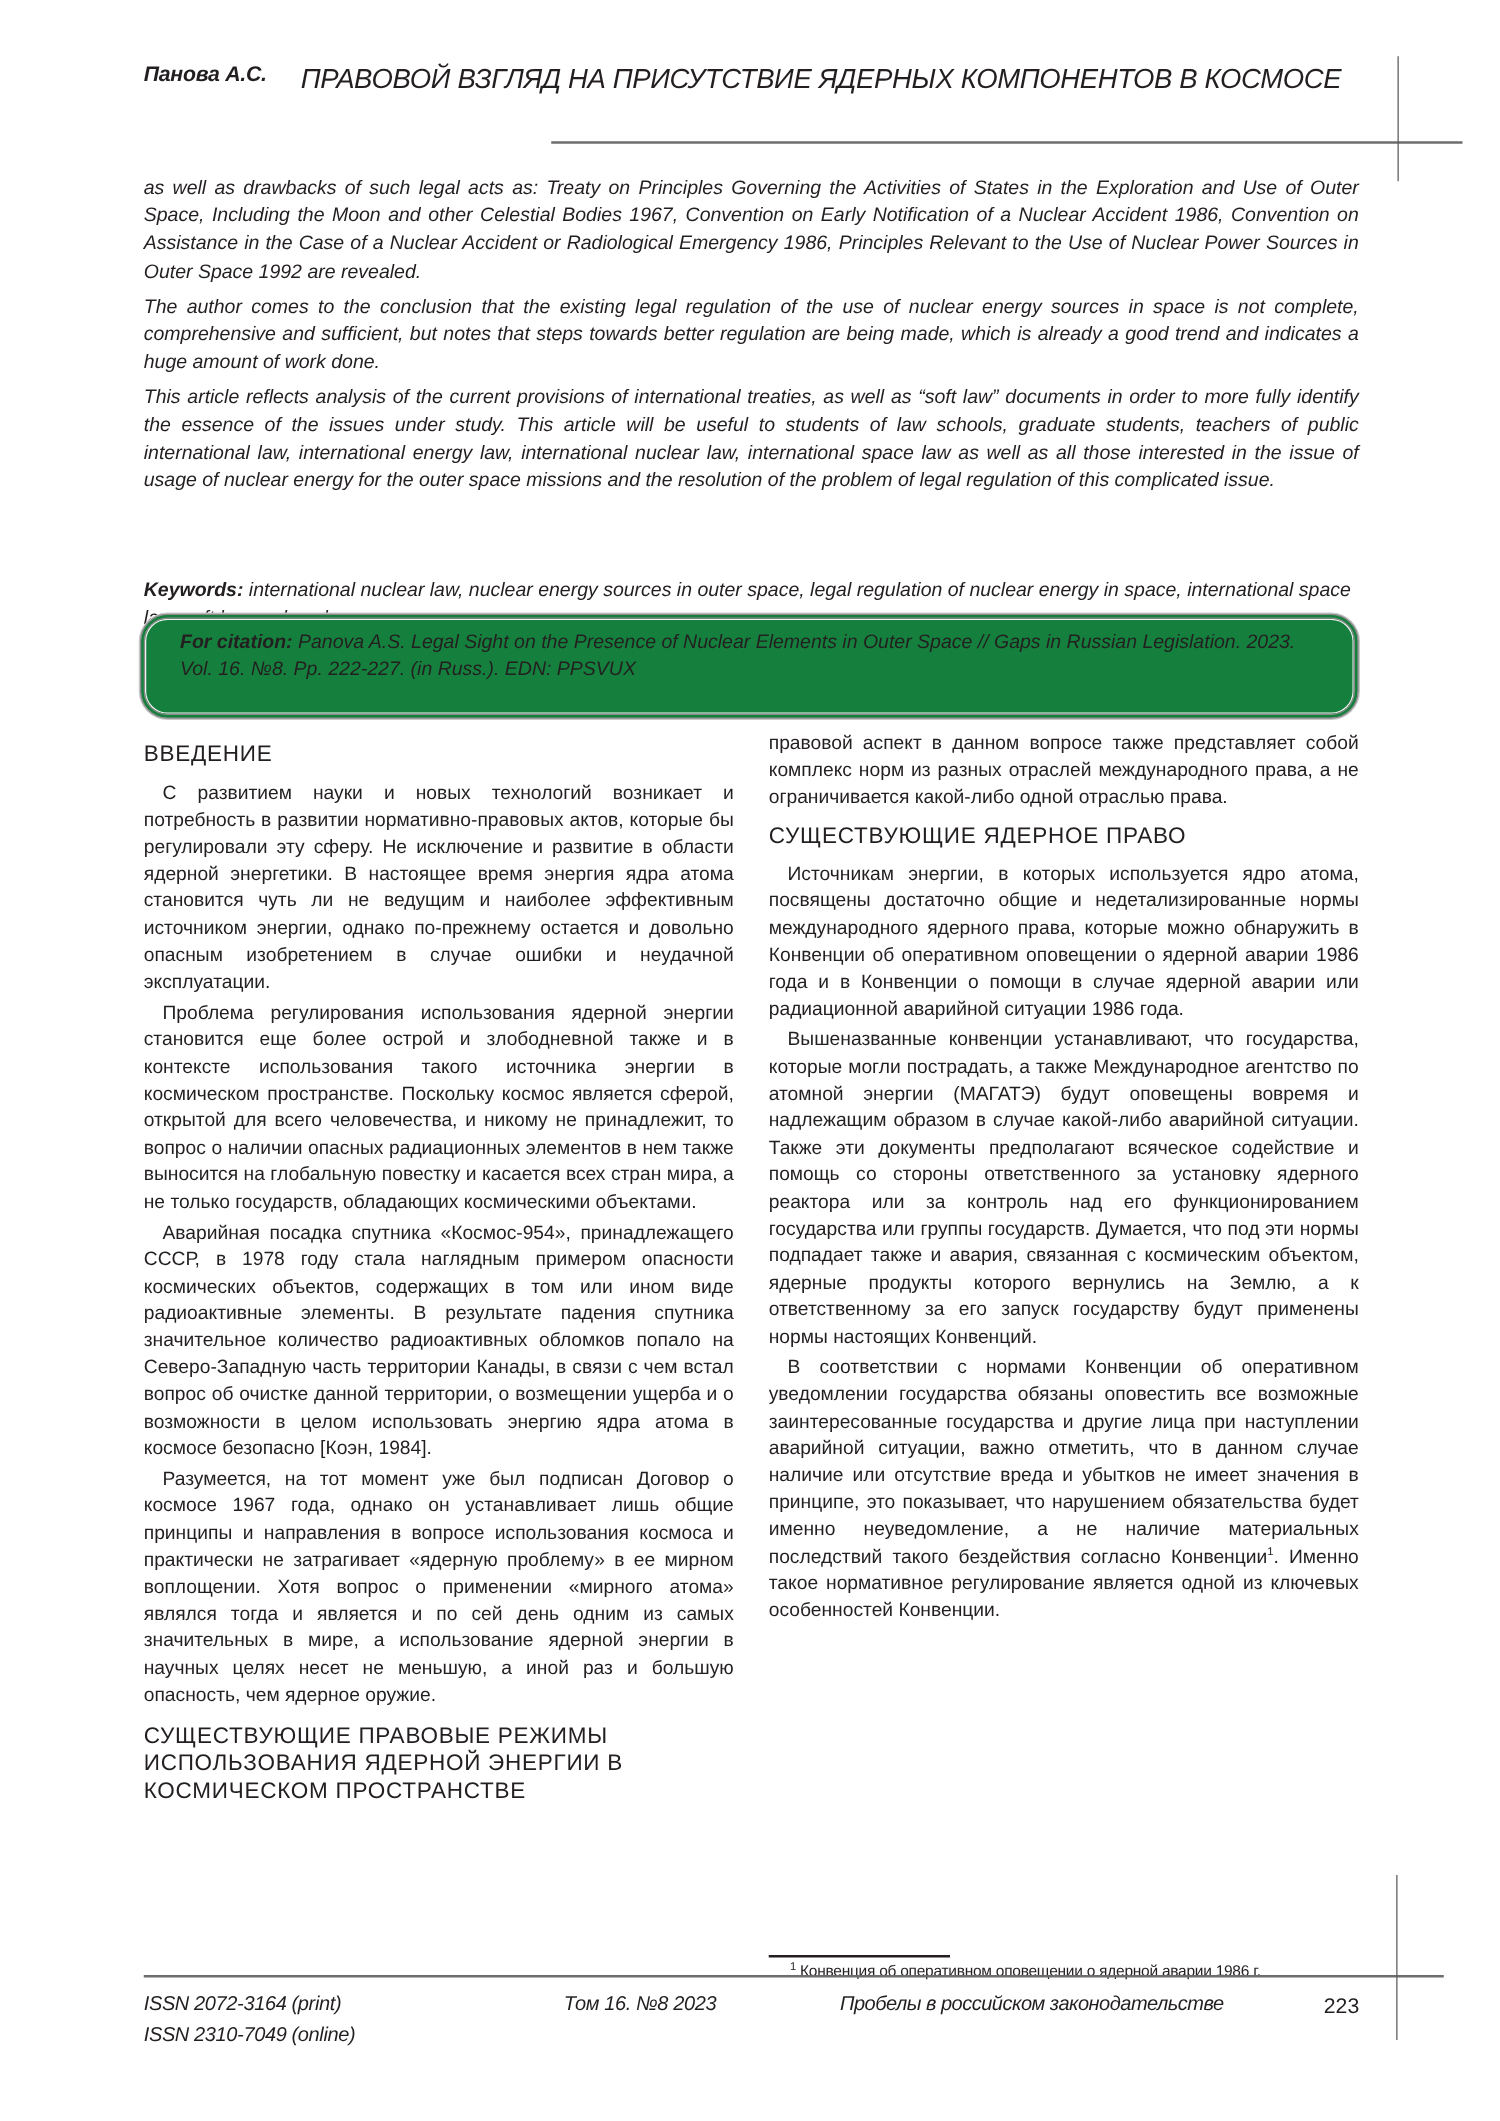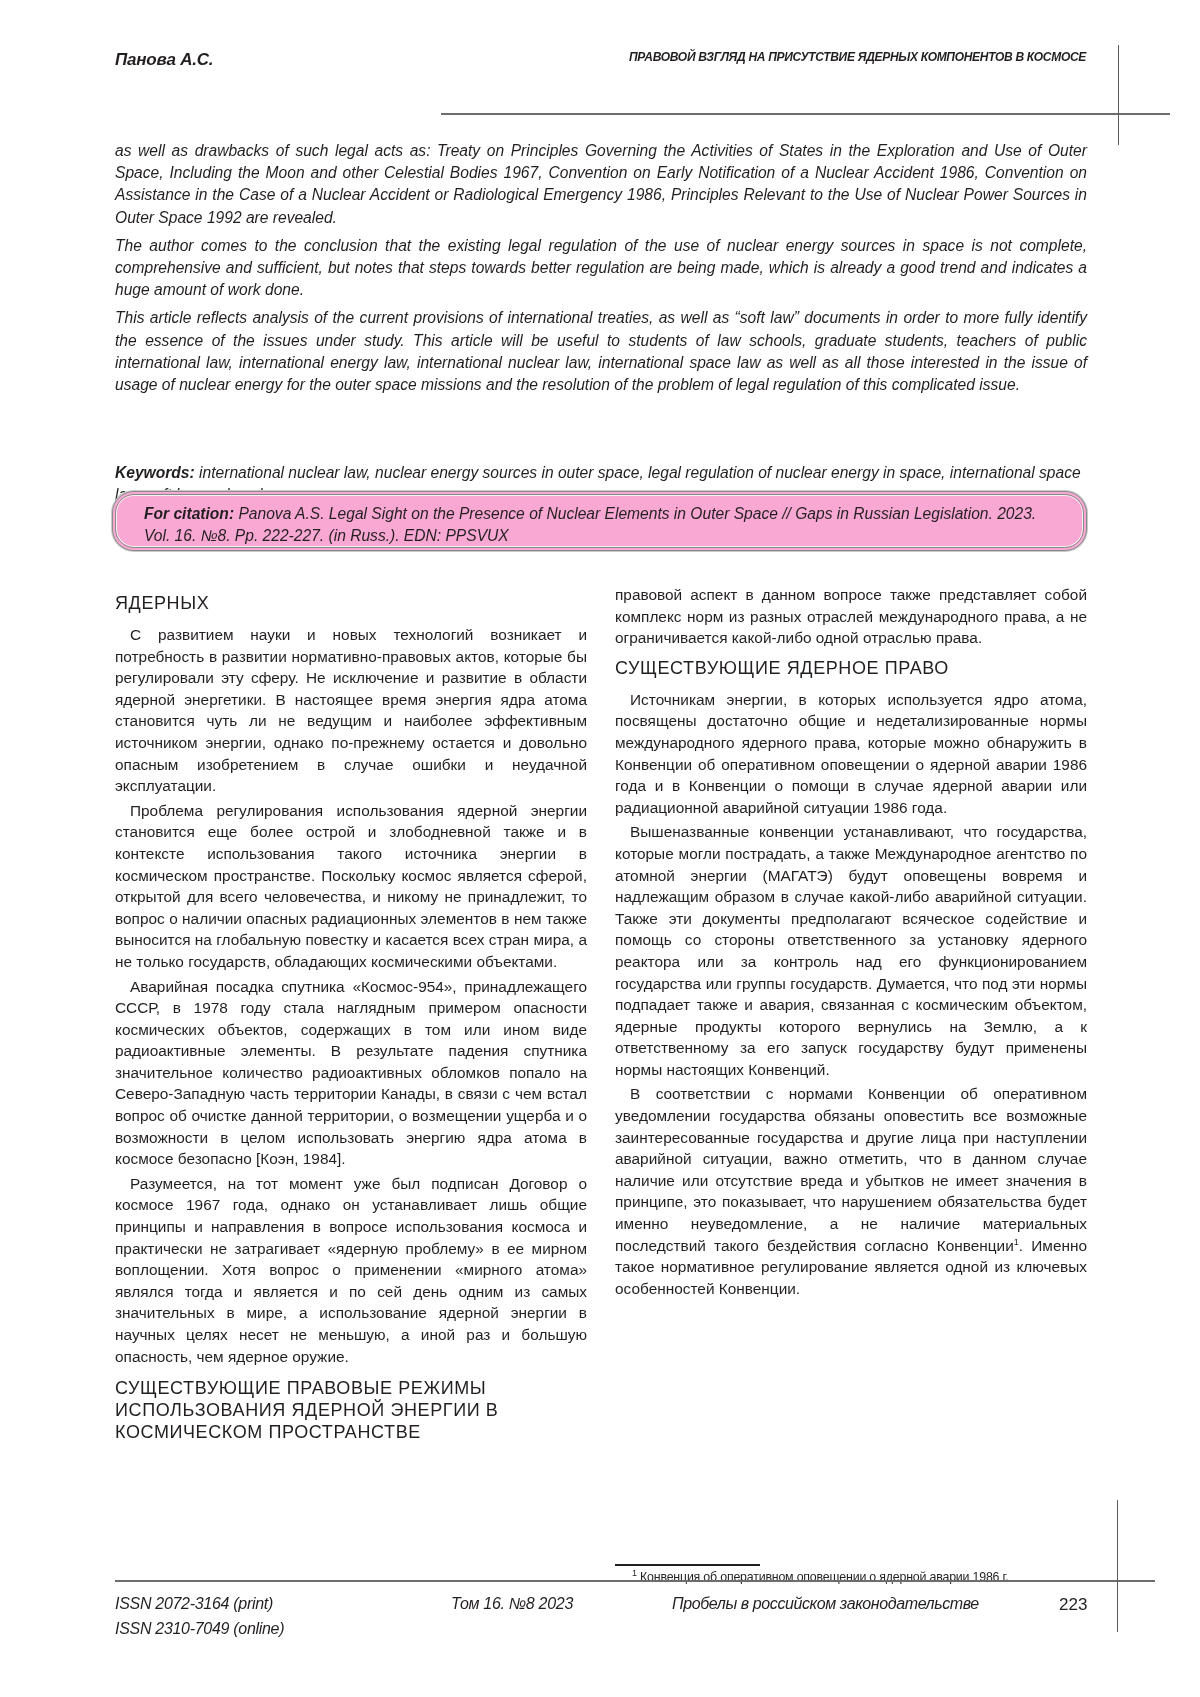--- a/index.html
+++ b/index.html
@@ -2,33 +2,33 @@
 <html><head>
 <meta charset="utf-8">
 <style>
   html, body { margin:0; padding:0; background:#ffffff; }
   body { width:1200px; height:1697px; position:relative; overflow:hidden;
          font-family:"Liberation Sans", "DejaVu Sans", sans-serif; color:#231f20; }
   .abs { position:absolute; }
 
   
   .hdr-author { left:115px; top:50px; font-size:17px; font-weight:bold; font-style:italic; letter-spacing:-0.2px; }
-  .hdr-title { right:114px; top:50px; font-size:12px; font-weight:bold; font-style:italic; letter-spacing:-0.3px; white-space:nowrap; }
+  .hdr-title { right:127px; top:50px; font-size:22px; font-weight:normal; font-style:italic; letter-spacing:-0.3px; white-space:nowrap; }
   .hdr-hline { left:441px; top:113px; width:729px; height:2px; background:#6d6d6d; }
   .hdr-vline { left:1118px; top:45px; width:1px; height:100px; background:#5a5a5a; }
 
   
   .abstract { left:115px; top:140px; width:972px; font-size:15.6px; font-style:italic; line-height:22.2px; text-align:justify; }
   .abstract p { margin:0 0 6px 0; }
   .keywords { left:115px; top:438px; width:972px; font-size:15.6px; font-style:italic; line-height:22.2px;margin-top:24px; }
   .keywords b { font-style:italic; }
 
   
-  .cite { left:112px; top:491px; width:975px; height:60px; box-sizing:border-box;
-          background:#f9a8d4; border-radius:22px;
+  .cite { left:112px; top:491px; width:975px; height:84px; box-sizing:border-box;
+          background:#15803d; border-radius:22px;
           border:4px double #8a8a8a; box-shadow:0 0 0 1px #c9c9c9, inset 0 0 0 1px #f2f2f2; }
   .cite-text { position:absolute; left:28px; top:8px; right:26px; font-size:15.6px; font-style:italic; line-height:22px; }
   .cite-text b { font-style:italic; }
 
   
   .col { width:472px; font-size:15.4px; line-height:21.6px; text-align:justify; }
   .col p { margin:0 0 3px 0; text-indent:15px; }
   .col p.noindent { text-indent:0; }
   .col h2 { font-weight:normal; font-size:18px; line-height:22px; letter-spacing:0.6px; margin:8px 0 10px 0; text-align:left; }
   .col-left { left:115px; top:592px; }
@@ -64,21 +64,21 @@
   <p>This article reflects analysis of the current provisions of international treaties, as well as “soft law” documents in order to more fully identify the essence of the issues under study. This article will be useful to students of law schools, graduate students, teachers of public international law, international energy law, international nuclear law, international space law as well as all those interested in the issue of usage of nuclear energy for the outer space missions and the resolution of the problem of legal regulation of this complicated issue.</p>
 </div>
 
 <div class="abs keywords"><b>Keywords:</b><span> international nuclear law, nuclear energy sources in outer space, legal regulation of nuclear energy in space, international space law, soft law and nuclear energy.</span></div>
 
 <div class="abs cite">
   <div class="cite-text"><b>For citation:</b><span> Panova A.S. Legal Sight on the Presence of Nuclear Elements in Outer Space // Gaps in Russian Legislation. 2023. Vol. 16. №8. Pp. 222-227. (in Russ.). EDN: PPSVUX</span></div>
 </div>
 
 <div class="abs col col-left">
-  <h2 class="first">ЯДЕРНЫХ</h2>
+  <h2 class="first">ВВЕДЕНИЕ</h2>
   <p>С развитием науки и новых технологий возникает и потребность в развитии нормативно-правовых актов, которые бы регулировали эту сферу. Не исключение и развитие в области ядерной энергетики. В настоящее время энергия ядра атома становится чуть ли не ведущим и наиболее эффективным источником энергии, однако по-прежнему остается и довольно опасным изобретением в случае ошибки и неудачной эксплуатации.</p>
   <p>Проблема регулирования использования ядерной энергии становится еще более острой и злободневной также и в контексте использования такого источника энергии в космическом пространстве. Поскольку космос является сферой, открытой для всего человечества, и никому не принадлежит, то вопрос о наличии опасных радиационных элементов в нем также выносится на глобальную повестку и касается всех стран мира, а не только государств, обладающих космическими объектами.</p>
   <p>Аварийная посадка спутника «Космос-954», принадлежащего СССР, в 1978 году стала наглядным примером опасности космических объектов, содержащих в том или ином виде радиоактивные элементы. В результате падения спутника значительное количество радиоактивных обломков попало на Северо-Западную часть территории Канады, в связи с чем встал вопрос об очистке данной территории, о возмещении ущерба и о возможности в целом использовать энергию ядра атома в космосе безопасно [Коэн, 1984].</p>
   <p>Разумеется, на тот момент уже был подписан Договор о космосе 1967 года, однако он устанавливает лишь общие принципы и направления в вопросе использования космоса и практически не затрагивает «ядерную проблему» в ее мирном воплощении. Хотя вопрос о применении «мирного атома» являлся тогда и является и по сей день одним из самых значительных в мире, а использование ядерной энергии в научных целях несет не меньшую, а иной раз и большую опасность, чем ядерное оружие.</p>
   <h2 style="margin-top:10px;">СУЩЕСТВУЮЩИЕ ПРАВОВЫЕ РЕЖИМЫ ИСПОЛЬЗОВАНИЯ ЯДЕРНОЙ ЭНЕРГИИ В КОСМИЧЕСКОМ ПРОСТРАНСТВЕ</h2>
 </div>
 
 <div class="abs col col-right">
   <p class="noindent">правовой аспект в данном вопросе также представляет собой комплекс норм из разных отраслей международного права, а не ограничивается какой-либо одной отраслью права.</p>
   <h2>СУЩЕСТВУЮЩИЕ ЯДЕРНОЕ ПРАВО</h2>

